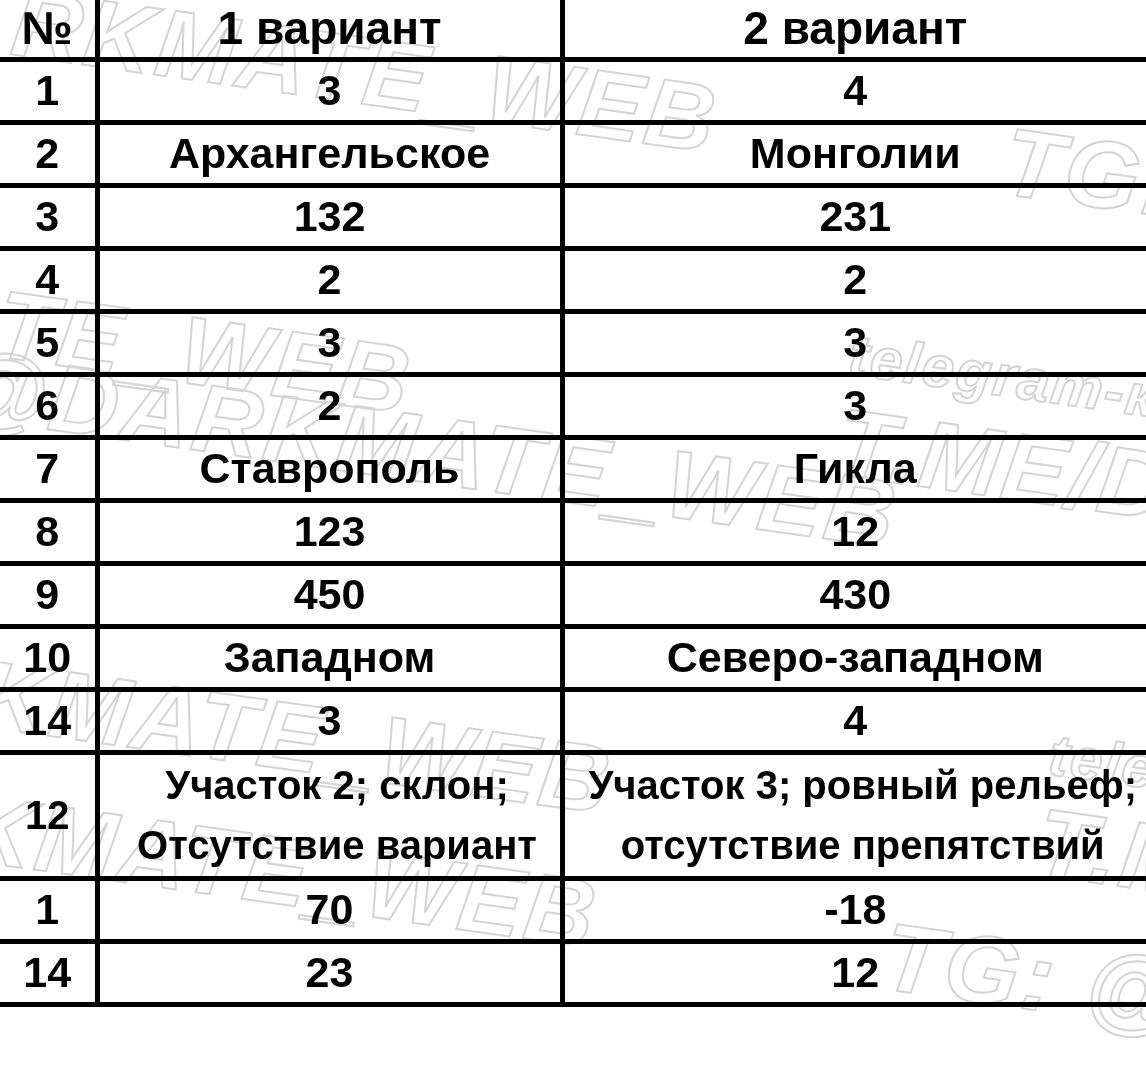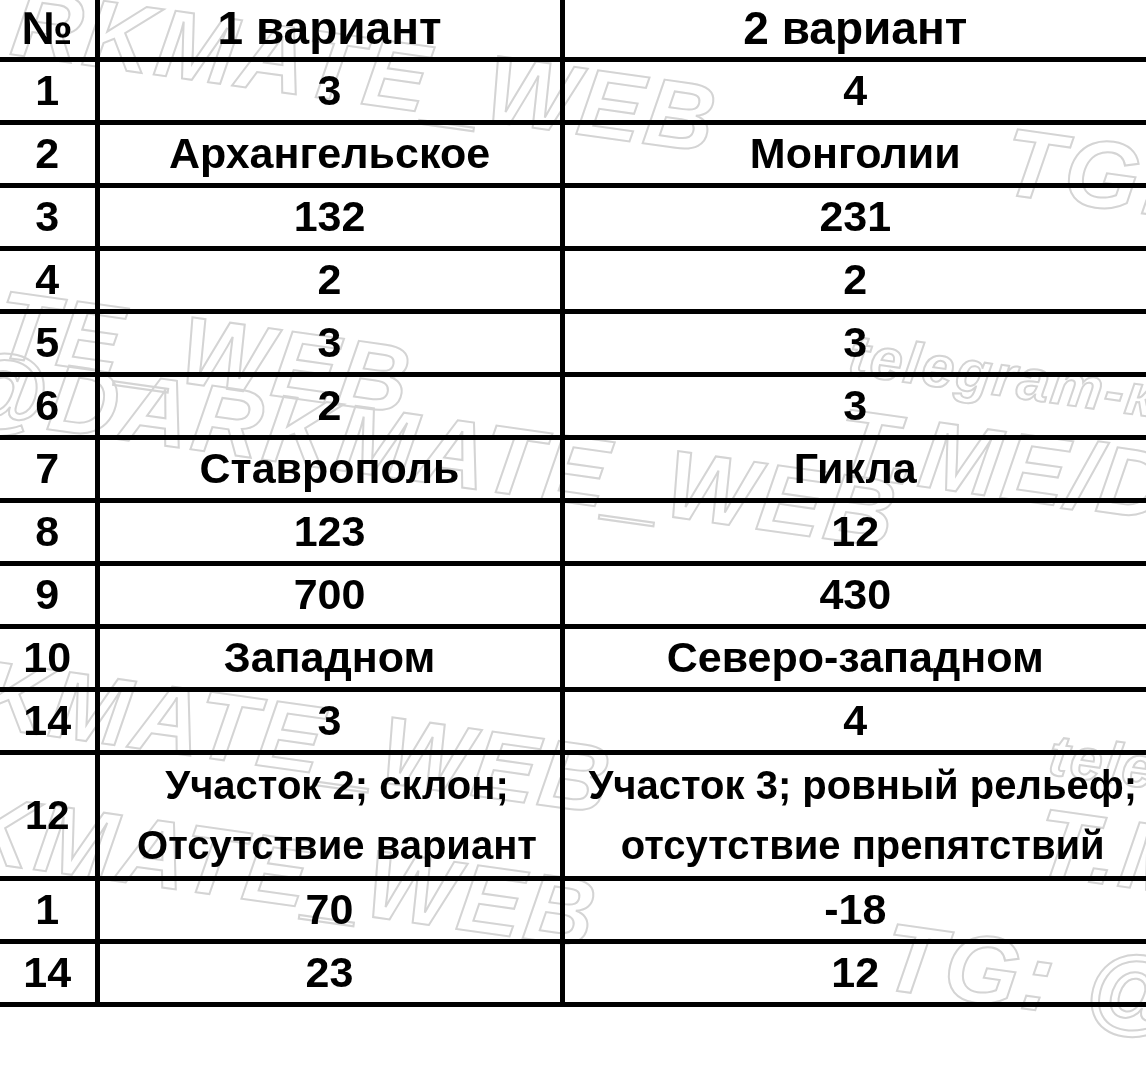--- a/index.html
+++ b/index.html
@@ -188,21 +188,21 @@
         <td>Ставрополь</td>
         <td>Гикла</td>
       </tr>
       <tr class="r">
         <td>8</td>
         <td>123</td>
         <td>12</td>
       </tr>
       <tr class="r">
         <td>9</td>
-        <td>700</td>
+        <td>450</td>
         <td>430</td>
       </tr>
       <tr class="r">
         <td>10</td>
         <td>Западном</td>
         <td>Северо-западном</td>
       </tr>
       <tr class="r">
         <td>14</td>
         <td>3</td>

